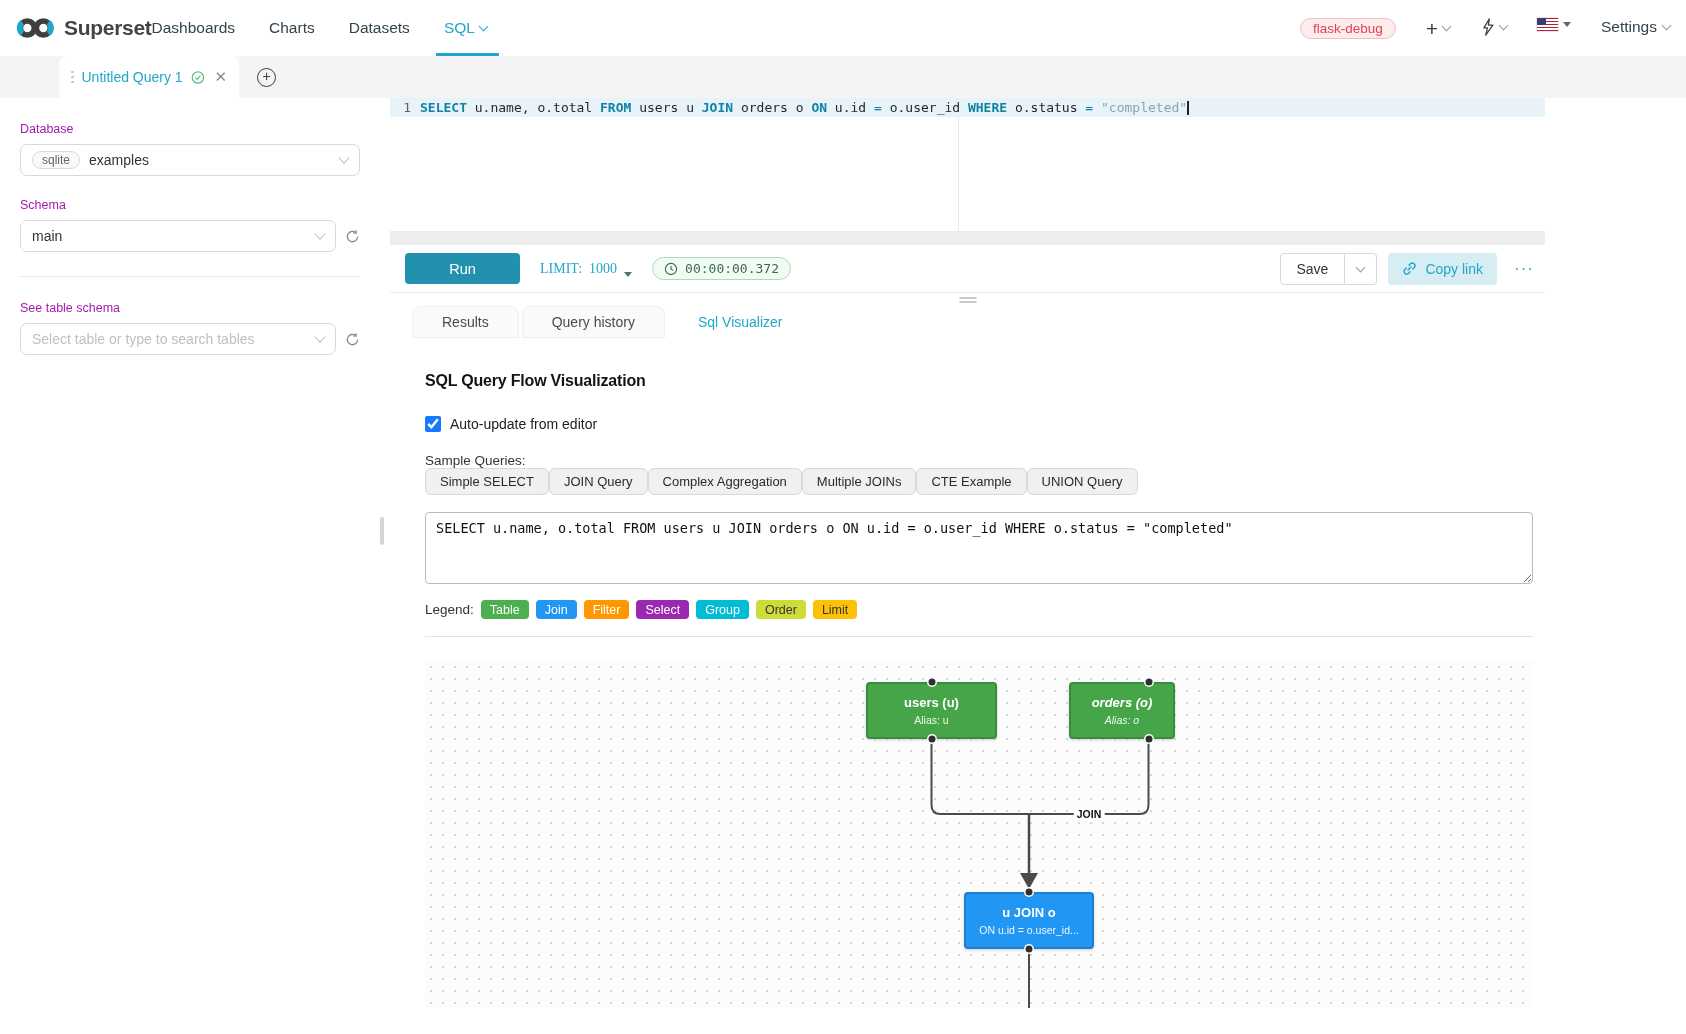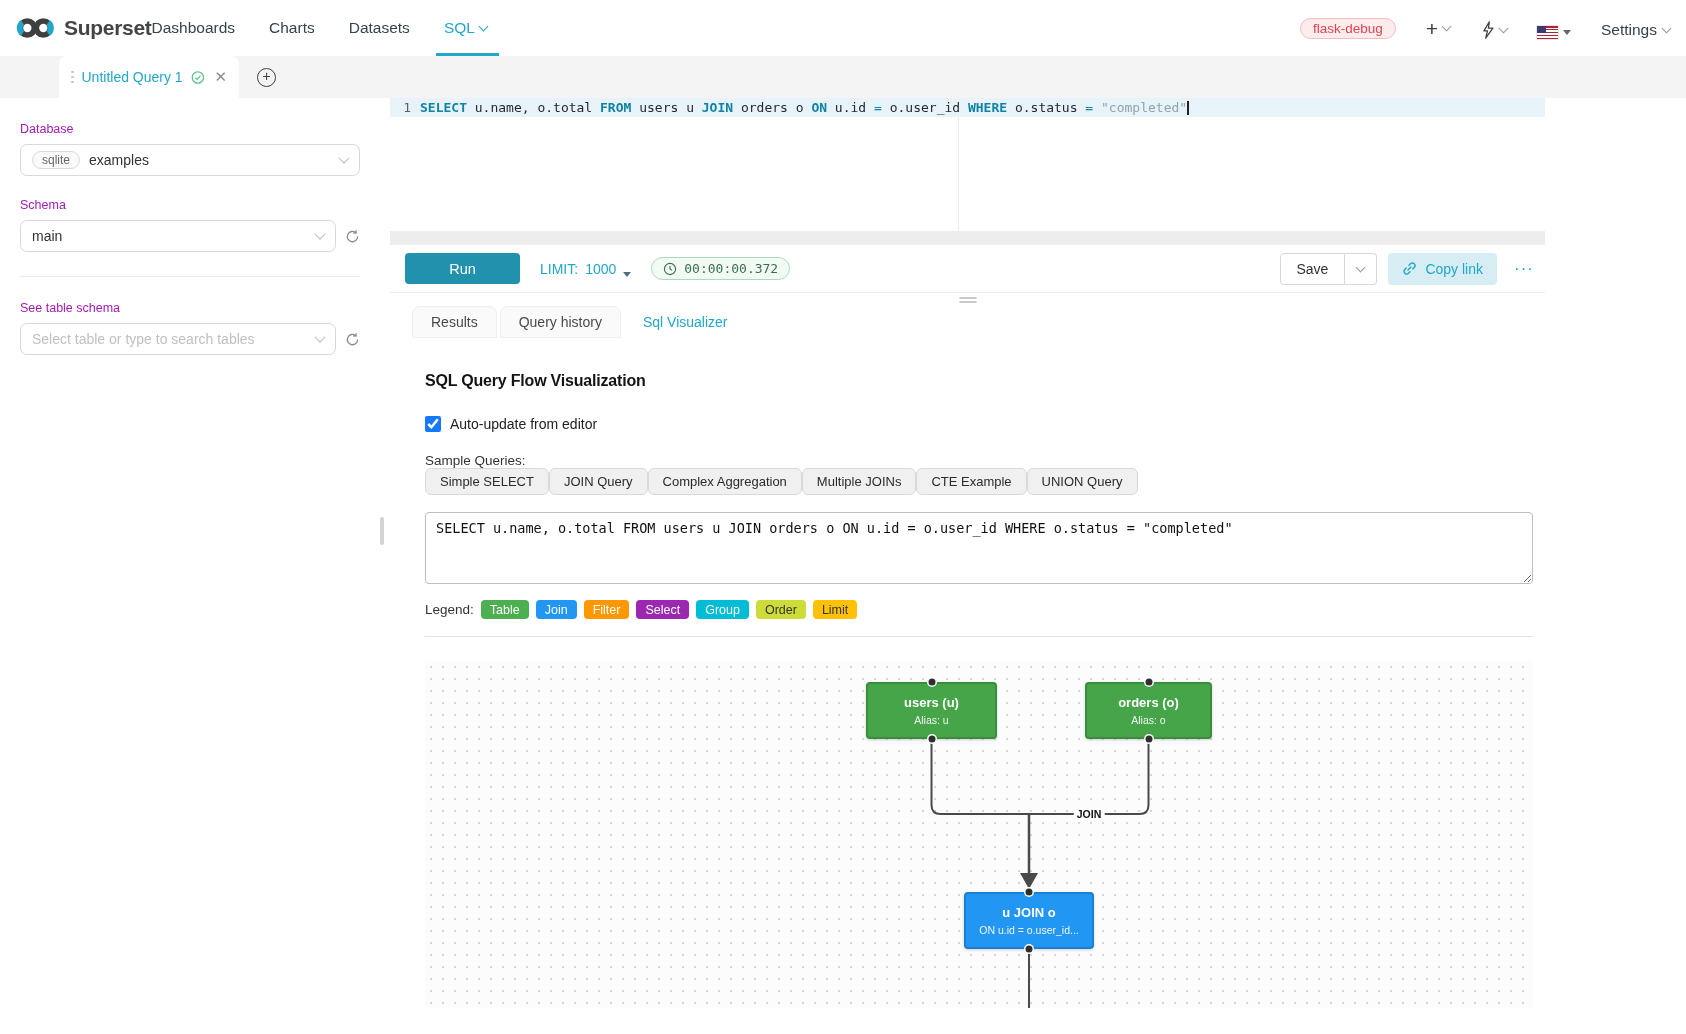--- a/index.html
+++ b/index.html
@@ -8,21 +8,21 @@
   .app { position:relative; width:1686px; height:1034px; background:#fff; overflow:hidden; }
 
   
   .navbar { position:absolute; left:0; top:0; width:1686px; height:56px; background:#fff; display:flex; align-items:center; padding:0 16px; }
   .brand { display:flex; align-items:center; gap:8px; }
   .brand-name { font-size:21px; font-weight:700; color:#444; letter-spacing:-0.3px; }
   .nav-items { display:flex; align-items:center; gap:34px; height:56px; }
   .nav-item { font-size:15.5px; color:#35434b; cursor:pointer; height:56px; display:flex; align-items:center; gap:5px; position:relative; }
   .nav-item.active { color:#20a7c9; }
   .nav-item.active::after { content:""; position:absolute; left:-8px; right:-12px; bottom:0; height:3px; background:#20a7c9; }
-  .nav-right { margin-left:auto; display:flex; align-items:flex-end; gap:30px; }
+  .nav-right { margin-left:auto; display:flex; align-items:flex-start; gap:30px; }
   .env-pill { font-size:13.5px; color:#e04355; background:#fdecec; border:1px solid #f4bcc1; border-radius:12px; padding:2px 12px; }
   .nav-icon-btn { display:flex; align-items:center; gap:5px; color:#3f3f3f; cursor:pointer; }
   .plus-glyph { font-size:21px; color:#3f3f3f; line-height:1; }
   .chev { width:7px; height:7px; border-right:1.5px solid #9a9a9a; border-bottom:1.5px solid #9a9a9a; transform:rotate(45deg); display:inline-block; margin-top:-3px; }
   .chev.teal { border-color:#20a7c9; }
   .flag { position:relative; width:21px; height:13px; background:repeating-linear-gradient(#b22234 0 1.5px, #fff 1.5px 3px); box-shadow:0 0 0 0.5px #ccc; }
   .flag::before { content:""; position:absolute; left:0; top:0; width:9px; height:7px; background:#3c3b6e; }
   .caret-dn { width:0; height:0; border-left:4px solid transparent; border-right:4px solid transparent; border-top:5px solid #666; display:inline-block; }
   .settings { font-size:15.5px; color:#35434b; display:flex; align-items:center; gap:6px; cursor:pointer; }
 
@@ -61,36 +61,36 @@
   .tk-kw { color:#0f82a6; font-weight:700; }
   .tk-id { color:#24292e; }
   .tk-op { color:#0f82a6; }
   .tk-str { color:#8fa4ae; }
   .cursor { display:inline-block; width:1.5px; height:14px; background:#222; vertical-align:-2px; }
 
   .editor-gap { height:13px; background:#ededed; }
 
   .toolbar { height:48px; background:#fff; border-bottom:1px solid #ececec; display:flex; align-items:center; padding:0 5px 0 15px; gap:20px; }
   .run-btn { width:115px; height:31px; background:#2191ad; color:#fff; border:none; border-radius:4px; font-size:14.5px; font-family:inherit; cursor:pointer; }
-  .limit { display:flex; align-items:flex-end; gap:7px; font-size:14px; color:#20a7c9; cursor:pointer; }
+  .limit { display:flex; align-items:flex-end; gap:7px; font-size:14px; color:#20a7c9; cursor:pointer;font-family:Liberation Serif, serif; }
   .limit .caret-dn { border-top-color:#4f6f7a; }
   .timer-pill { display:flex; align-items:center; gap:7px; border:1px solid #a9dcb6; background:#f1fbf3; color:#3c6b4f; border-radius:14px; padding:3px 11px; font-family:"DejaVu Sans Mono", monospace; font-size:13px; }
   .toolbar-right { margin-left:auto; display:flex; align-items:center; gap:11px; }
   .save-split { display:flex; height:32px; }
   .save-main { background:#fff; border:1px solid #d9d9d9; border-radius:4px 0 0 4px; padding:0 16px; font-size:14px; color:#333; font-family:inherit; cursor:pointer; }
   .save-caret { width:32px; background:#fff; border:1px solid #d9d9d9; border-left:none; border-radius:0 4px 4px 0; display:flex; align-items:center; justify-content:center; cursor:pointer; }
   .copylink-btn { height:32px; display:flex; align-items:center; gap:8px; background:#d7edf4; color:#20a7c9; border:none; border-radius:4px; padding:0 14px; font-size:14px; font-family:inherit; cursor:pointer; }
   .more-dots { color:#20a7c9; font-size:17px; letter-spacing:1px; cursor:pointer; padding:0 6px; }
 
   
   .south { flex:1; background:#fff; position:relative; }
   .south-handle { position:absolute; left:50%; top:4px; transform:translateX(-50%); display:flex; flex-direction:column; gap:2.5px; cursor:row-resize; }
   .south-handle i { display:block; width:17px; height:1.5px; background:#c9c9c9; }
   .rtabs { display:flex; gap:3px; margin:13px 0 0 22px; }
-  .rtab { background:#fafafa; border:1px solid #efefef; border-radius:8px 8px 0 0; padding:7px 18px; font-size:14px; color:#4a4a4a; cursor:pointer; }
+  .rtab { background:#fafafa; border:1px solid #efefef; border-radius:8px 8px 0 0; padding:7px 29px; font-size:14px; color:#4a4a4a; cursor:pointer; }
   .rtab.active { background:#fff; border-color:#fff; color:#20a7c9; }
   .viz { padding:34px 0 0 35px; width:1143px; }
   .viz-title { font-size:16px; font-weight:700; color:#141414; letter-spacing:-0.2px; }
   .auto-row { display:flex; align-items:center; gap:9px; margin-top:26px; }
   .auto-row input { width:16px; height:16px; accent-color:#1677ff; }
   .auto-row label { font-size:14px; color:#222; }
   .samples-label { margin-top:21px; font-size:13.5px; color:#333; }
   .sample-btns { display:flex; }
   .sample-btn { background:#f0f0f0; border:1px solid #d9d9d9; border-radius:6px; padding:5px 14px; font-size:13px; color:#2b2b2b; font-family:inherit; cursor:pointer; }
   .query-ta { margin-top:17px; width:1108px; height:72px; border:1px solid #bdbdbd; border-radius:4px; padding:7px 10px; font-family:"DejaVu Sans Mono", monospace; font-size:13.5px; color:#111; resize:vertical; }
@@ -316,21 +316,21 @@
             <path d="M723.5 78 V144 Q723.5 153 714.5 153 H604" fill="none" stroke="#4a4a4a" stroke-width="2"></path>
             <path d="M604 153 V214" fill="none" stroke="#4a4a4a" stroke-width="2.5"></path>
             <polygon points="595,212 613,212 604,228" fill="#4a4a4a"></polygon>
             <path d="M604 288 V347" fill="none" stroke="#4a4a4a" stroke-width="2"></path>
           </svg>
 
           <div class="flow-node" style="left: 441px; top: 21px; width: 131px; height: 57px; background: rgb(70, 165, 73); border-color: rgb(57, 141, 61);">
             <span class="node-title">users (u)</span>
             <span class="node-sub">Alias: u</span>
           </div>
-          <div class="flow-node" style="left: 660px; top: 21px; width: 127px; height: 57px; background: rgb(70, 165, 73); border-color: rgb(57, 141, 61);">
+          <div class="flow-node" style="left: 644px; top: 21px; width: 106px; height: 57px; background: rgb(70, 165, 73); border-color: rgb(57, 141, 61); font-style: italic;">
             <span class="node-title">orders (o)</span>
             <span class="node-sub">Alias: o</span>
           </div>
           <div class="flow-node" style="left: 539px; top: 231px; width: 130px; height: 57px; background: rgb(33, 150, 243); border-color: rgb(27, 127, 212);">
             <span class="node-title">u JOIN o</span>
             <span class="node-sub">ON u.id = o.user_id...</span>
           </div>
 
           <span class="handle-dot" style="left:506.5px; top:21px"></span>
           <span class="handle-dot" style="left:506.5px; top:78px"></span>

